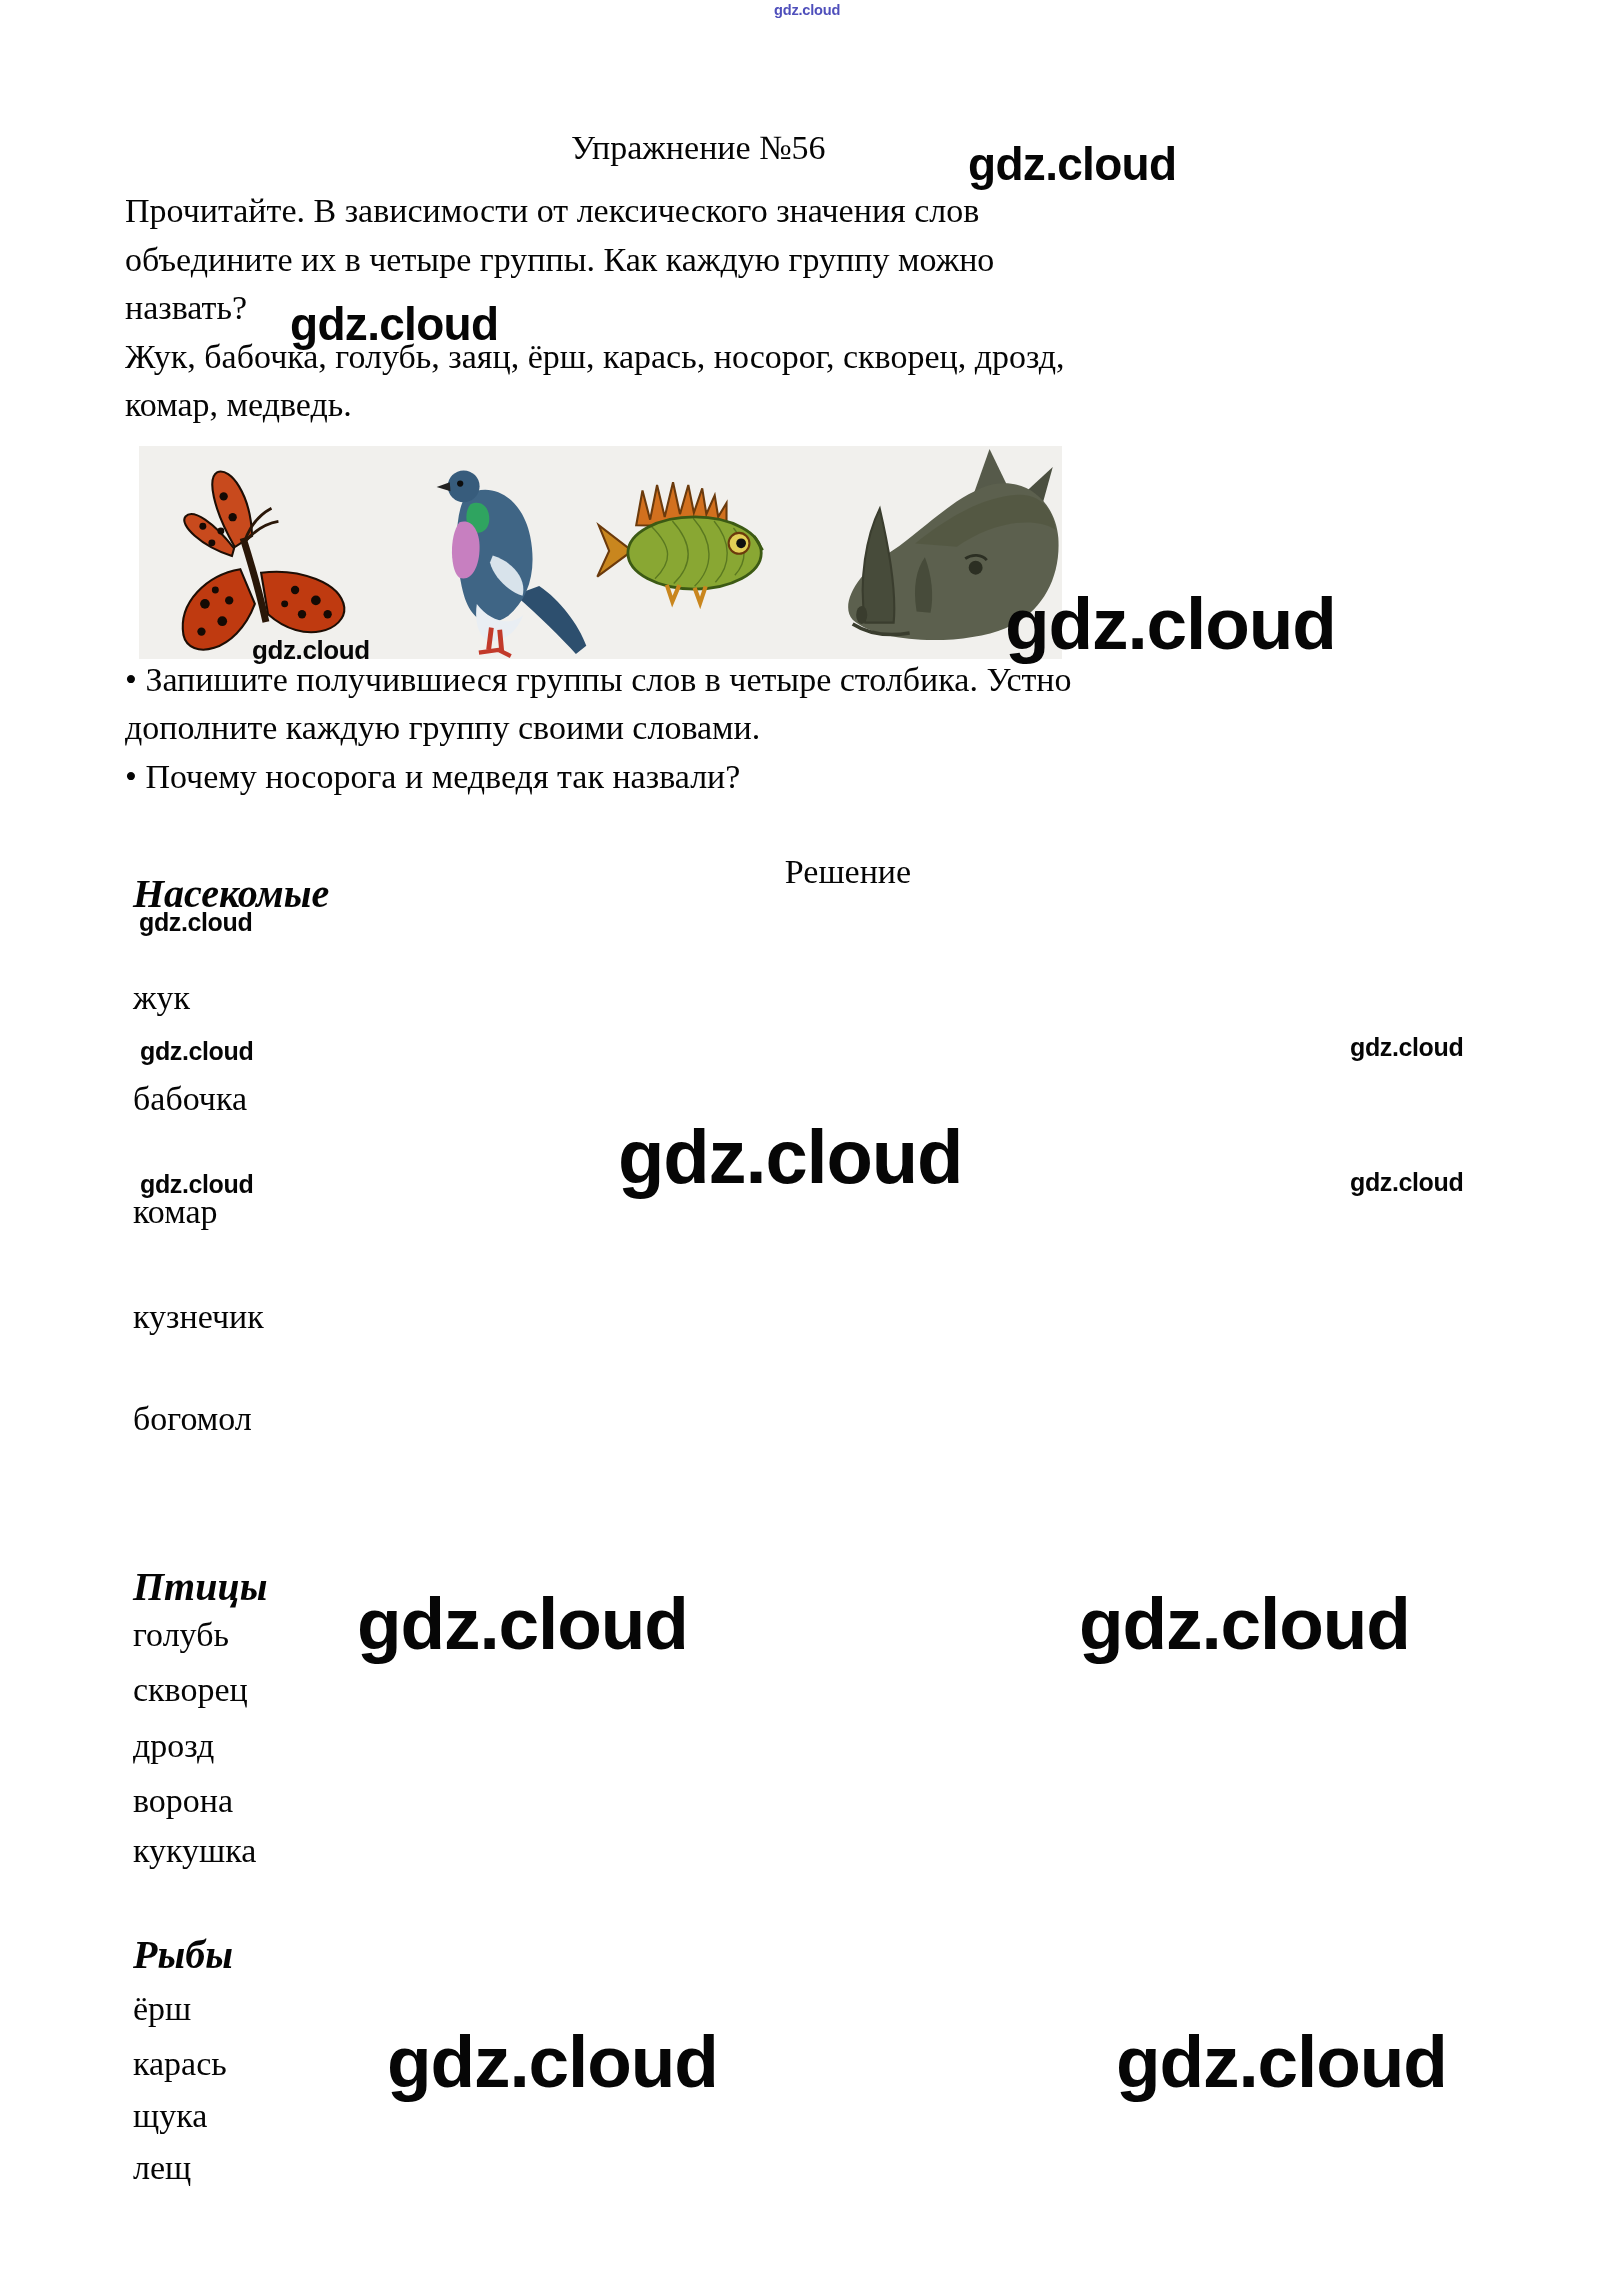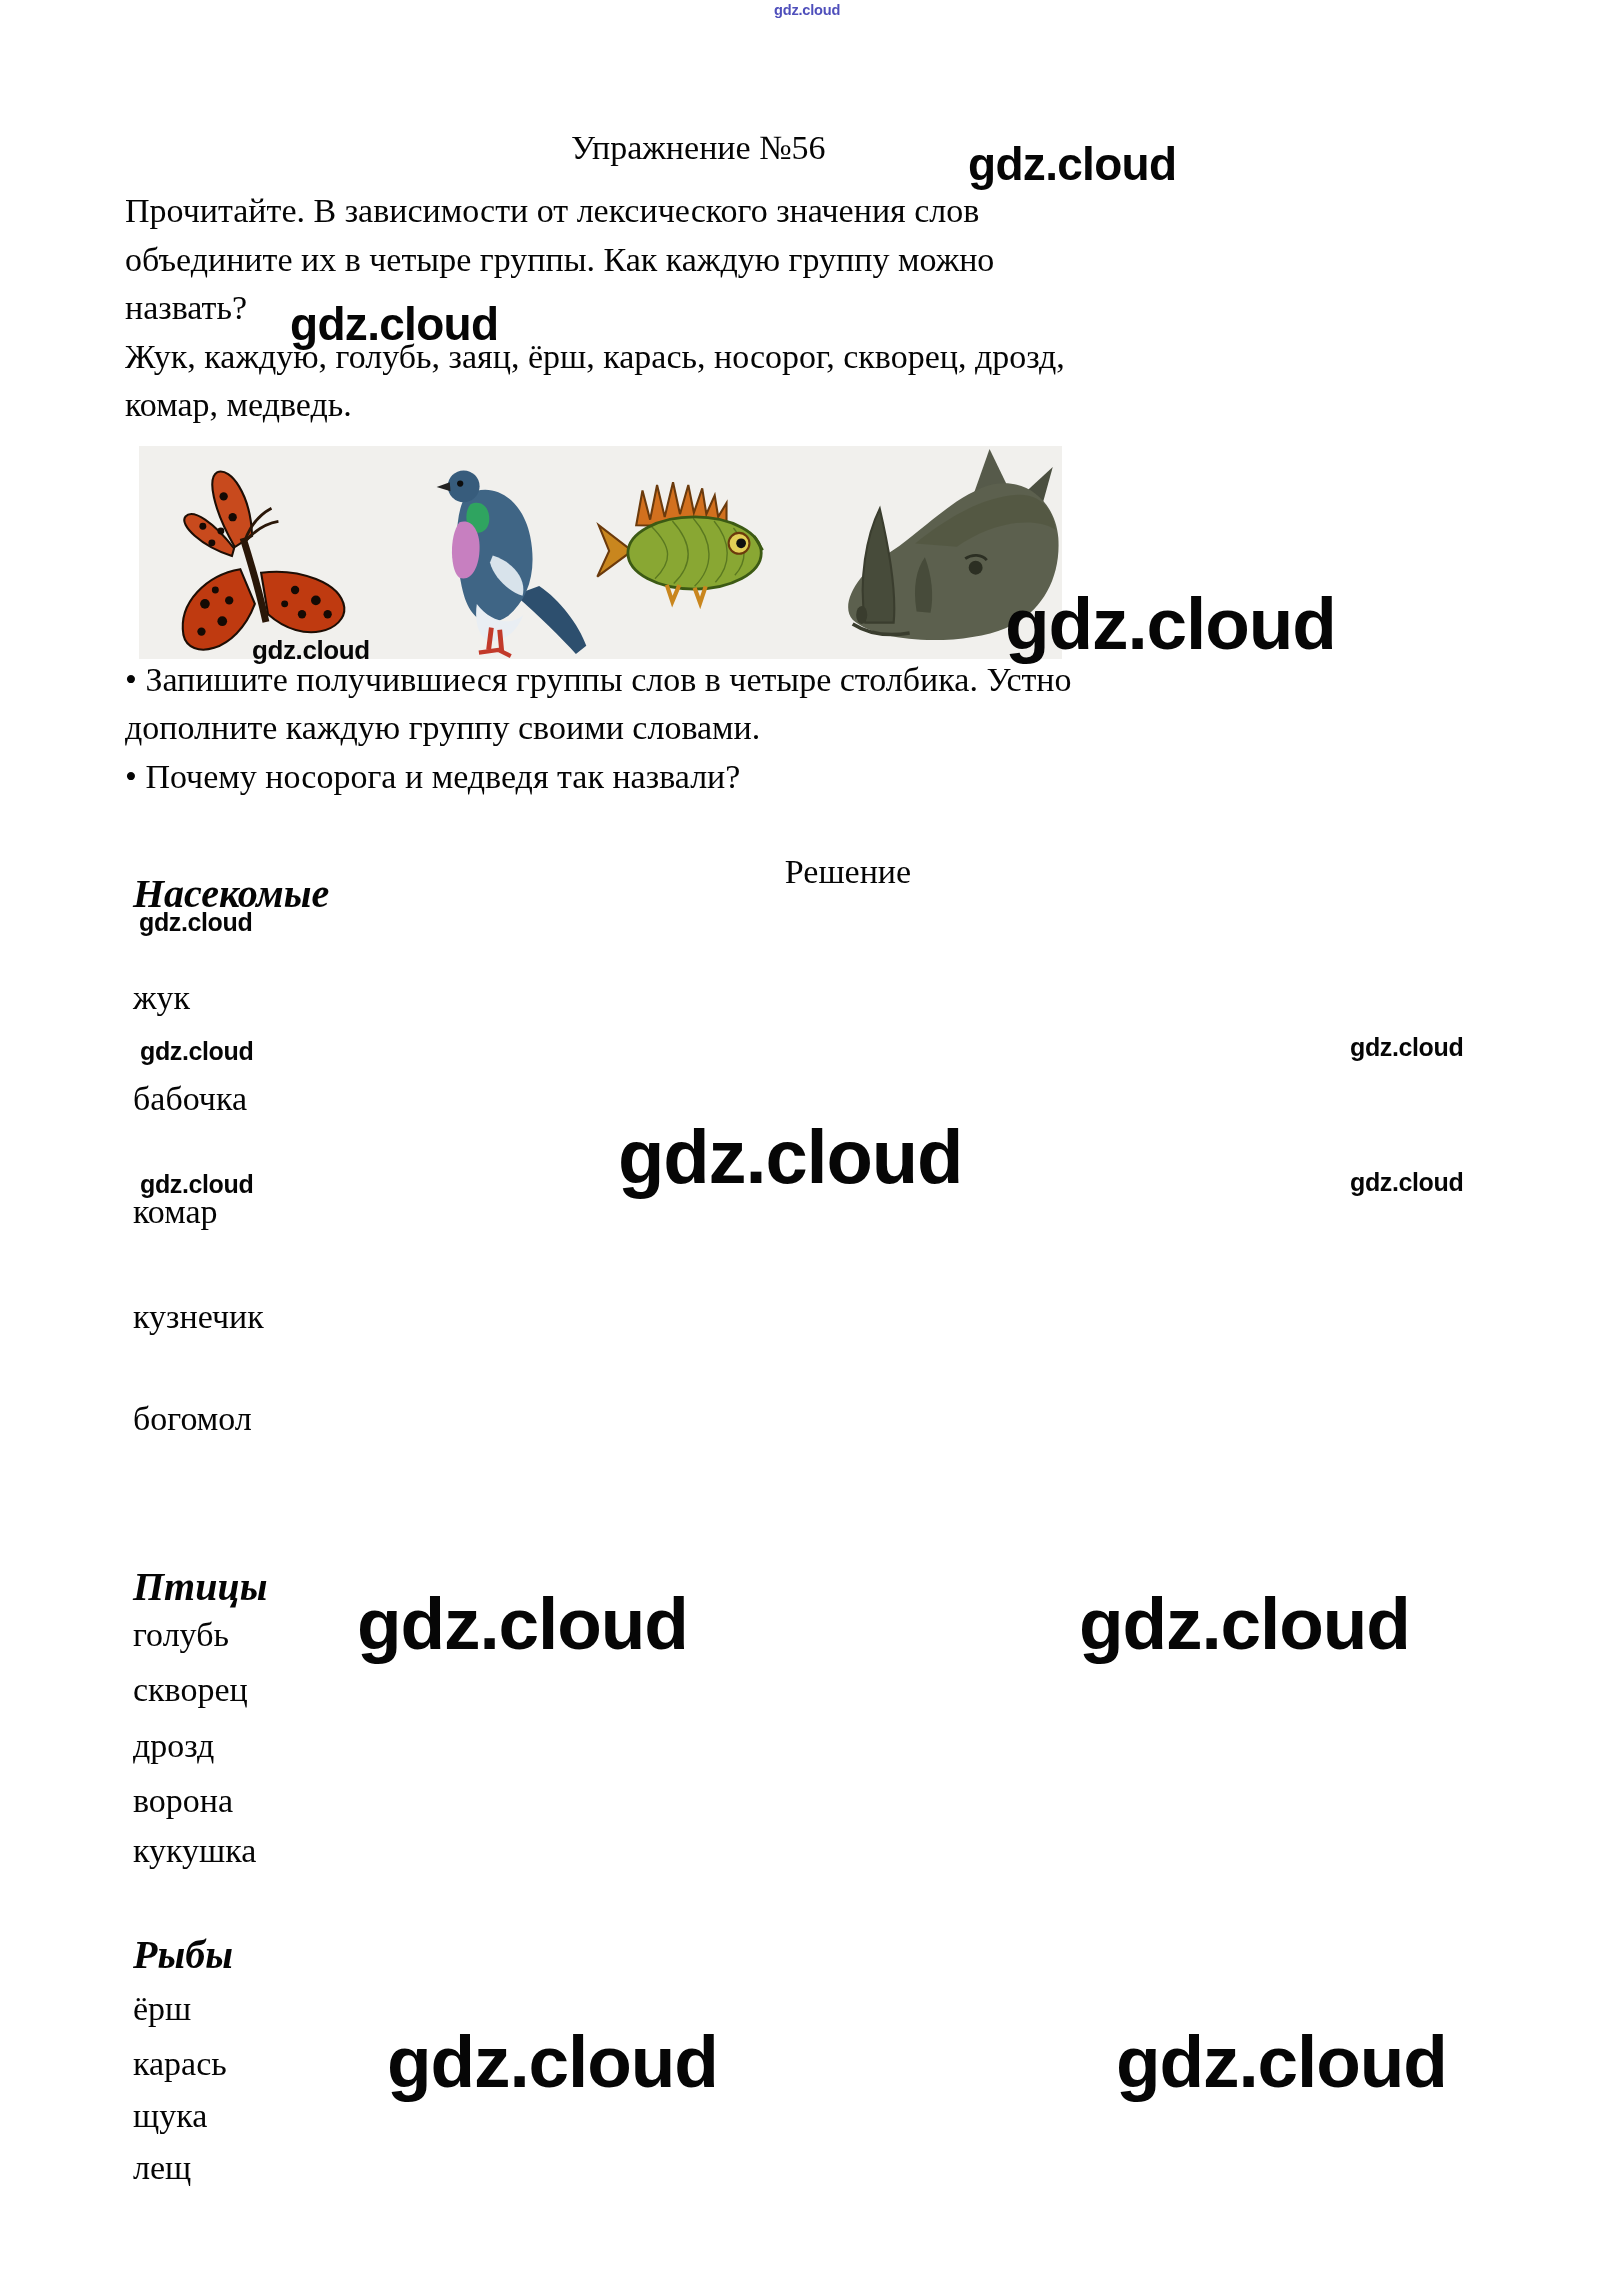--- a/index.html
+++ b/index.html
@@ -59,21 +59,21 @@
   <div class="abs wm wm-tiny" style="left:774px;top:2.1px;">gdz.cloud</div>
 
   <div class="abs serif" style="left:571px;top:130px;">Упражнение №56</div>
   <div class="abs wm wm-med" style="left:968px;top:137px;">gdz.cloud</div>
 
   <div class="abs serif" style="left:125px;top:193px;">Прочитайте. В зависимости от лексического значения слов</div>
   <div class="abs serif" style="left:125px;top:242px;">объедините их в четыре группы. Как каждую группу можно</div>
   <div class="abs serif" style="left:125px;top:290px;">назвать?</div>
   <div class="abs wm wm-med" style="left:290px;top:297px;">gdz.cloud</div>
 
-  <div class="abs serif" style="left:125px;top:339px;">Жук, каждую, голубь, заяц, ёрш, карась, носорог, скворец, дрозд,</div>
+  <div class="abs serif" style="left:125px;top:339px;">Жук, бабочка, голубь, заяц, ёрш, карась, носорог, скворец, дрозд,</div>
   <div class="abs serif" style="left:125px;top:387px;">комар, медведь.</div>
 
   <div id="image-strip"></div>
 
   <div class="abs" style="left:146px;top:465px;width:208px;height:198px;">
     <svg width="208" height="198" viewBox="0 0 300 285">
       <g stroke="#1d0e05" stroke-width="3">
         <path d="M128,118 C96,62 88,18 103,10 C122,3 151,42 153,102 Z" fill="#c84a1d"></path>
         <path d="M127,120 C98,83 68,62 57,74 C47,86 80,117 124,131 Z" fill="#c84a1d"></path>
         <path d="M136,150 C88,158 46,198 54,245 C62,282 130,272 157,200 Z" fill="#bf3a10"></path>

